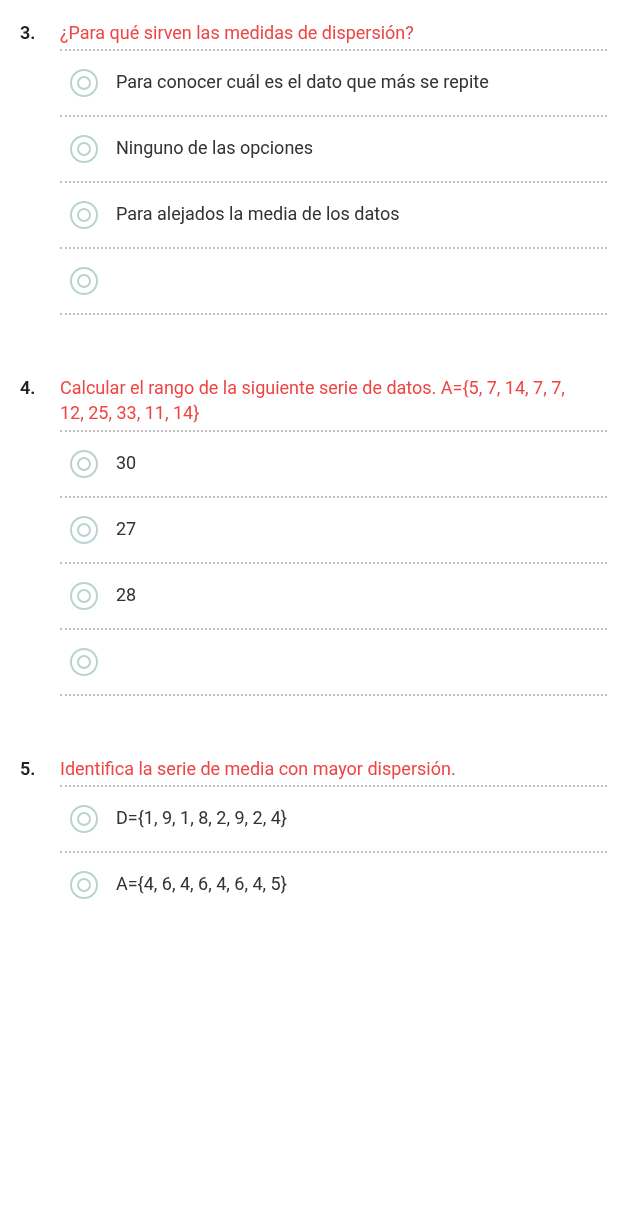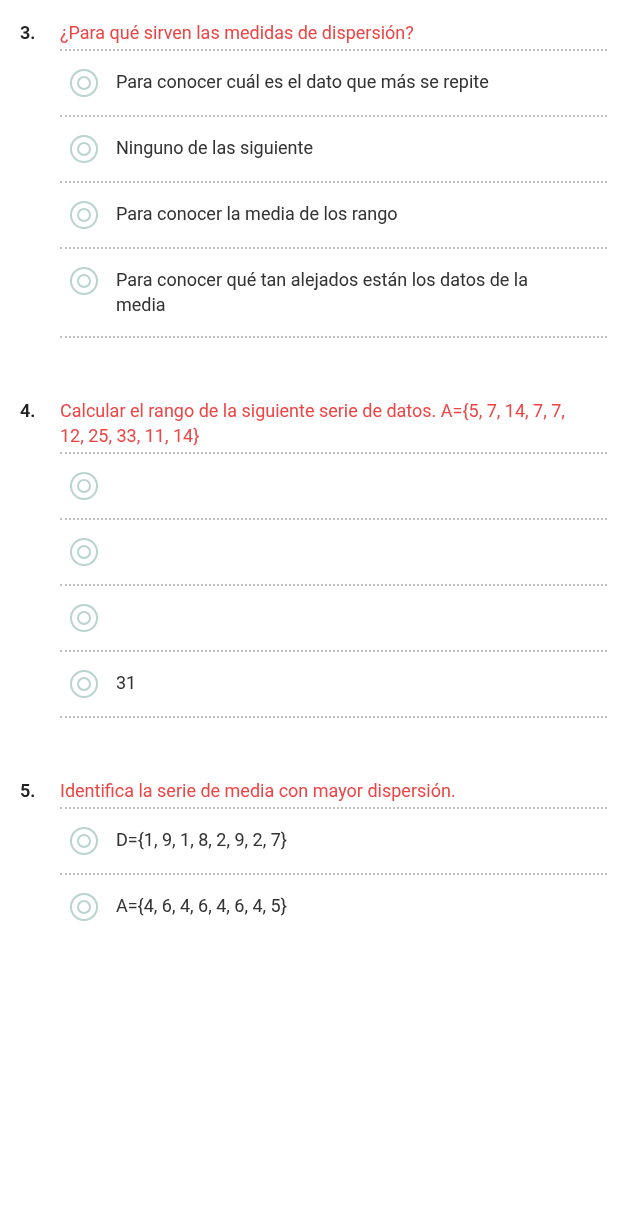--- a/index.html
+++ b/index.html
@@ -83,91 +83,92 @@
       <div class="radio-outer">
           <div class="radio-inner"></div>
         </div>
       <div class="option-label">Para conocer cuál es el dato que más se repite</div>
     </div>
     <hr class="dotted">
     <div class="option-row">
       <div class="radio-outer">
           <div class="radio-inner"></div>
         </div>
-      <div class="option-label">Ninguno de las siguiente</div>
+      <div class="option-label">Ninguno de las opciones</div>
     </div>
     <hr class="dotted">
     <div class="option-row">
       <div class="radio-outer">
           <div class="radio-inner"></div>
         </div>
-      <div class="option-label">Para conocer la media de los rango</div>
+      <div class="option-label">Para alejados la media de los datos</div>
     </div>
     <hr class="dotted">
     <div class="option-row">
       <div class="radio-outer">
           <div class="radio-inner"></div>
         </div>
-      <div class="option-label">Para conocer qué tan alejados están los datos de la media</div>
     </div>
     <hr class="dotted">
   </div>
 </div>
 
 <div class="question-block">
   <div class="question-header">
     <div class="q-number">4.</div>
     <div class="q-text">Calcular el rango de la siguiente serie de datos. A={5, 7, 14, 7, 7, 12, 25, 33, 11, 14}</div>
   </div>
   <div class="top-dotted-wrap">
       <hr class="dotted">
     </div>
   <div class="options-wrap">
     <div class="option-row">
       <div class="radio-outer">
           <div class="radio-inner"></div>
         </div>
+      <div class="option-label">30</div>
     </div>
     <hr class="dotted">
     <div class="option-row">
       <div class="radio-outer">
           <div class="radio-inner"></div>
         </div>
+      <div class="option-label">27</div>
     </div>
     <hr class="dotted">
     <div class="option-row">
       <div class="radio-outer">
           <div class="radio-inner"></div>
         </div>
+      <div class="option-label">28</div>
     </div>
     <hr class="dotted">
     <div class="option-row">
       <div class="radio-outer">
           <div class="radio-inner"></div>
         </div>
-      <div class="option-label">31</div>
     </div>
     <hr class="dotted">
   </div>
 </div>
 
 <div class="question-block" style="margin-bottom:0;">
   <div class="question-header">
     <div class="q-number">5.</div>
     <div class="q-text">Identifica la serie de media con mayor dispersión.</div>
   </div>
   <div class="top-dotted-wrap">
       <hr class="dotted">
     </div>
   <div class="options-wrap">
     <div class="option-row">
       <div class="radio-outer">
           <div class="radio-inner"></div>
         </div>
-      <div class="option-label">D={1, 9, 1, 8, 2, 9, 2, 7}</div>
+      <div class="option-label">D={1, 9, 1, 8, 2, 9, 2, 4}</div>
     </div>
     <hr class="dotted">
     <div class="option-row">
       <div class="radio-outer">
           <div class="radio-inner"></div>
         </div>
       <div class="option-label">A={4, 6, 4, 6, 4, 6, 4, 5}</div>
     </div>
   </div>
 </div>

